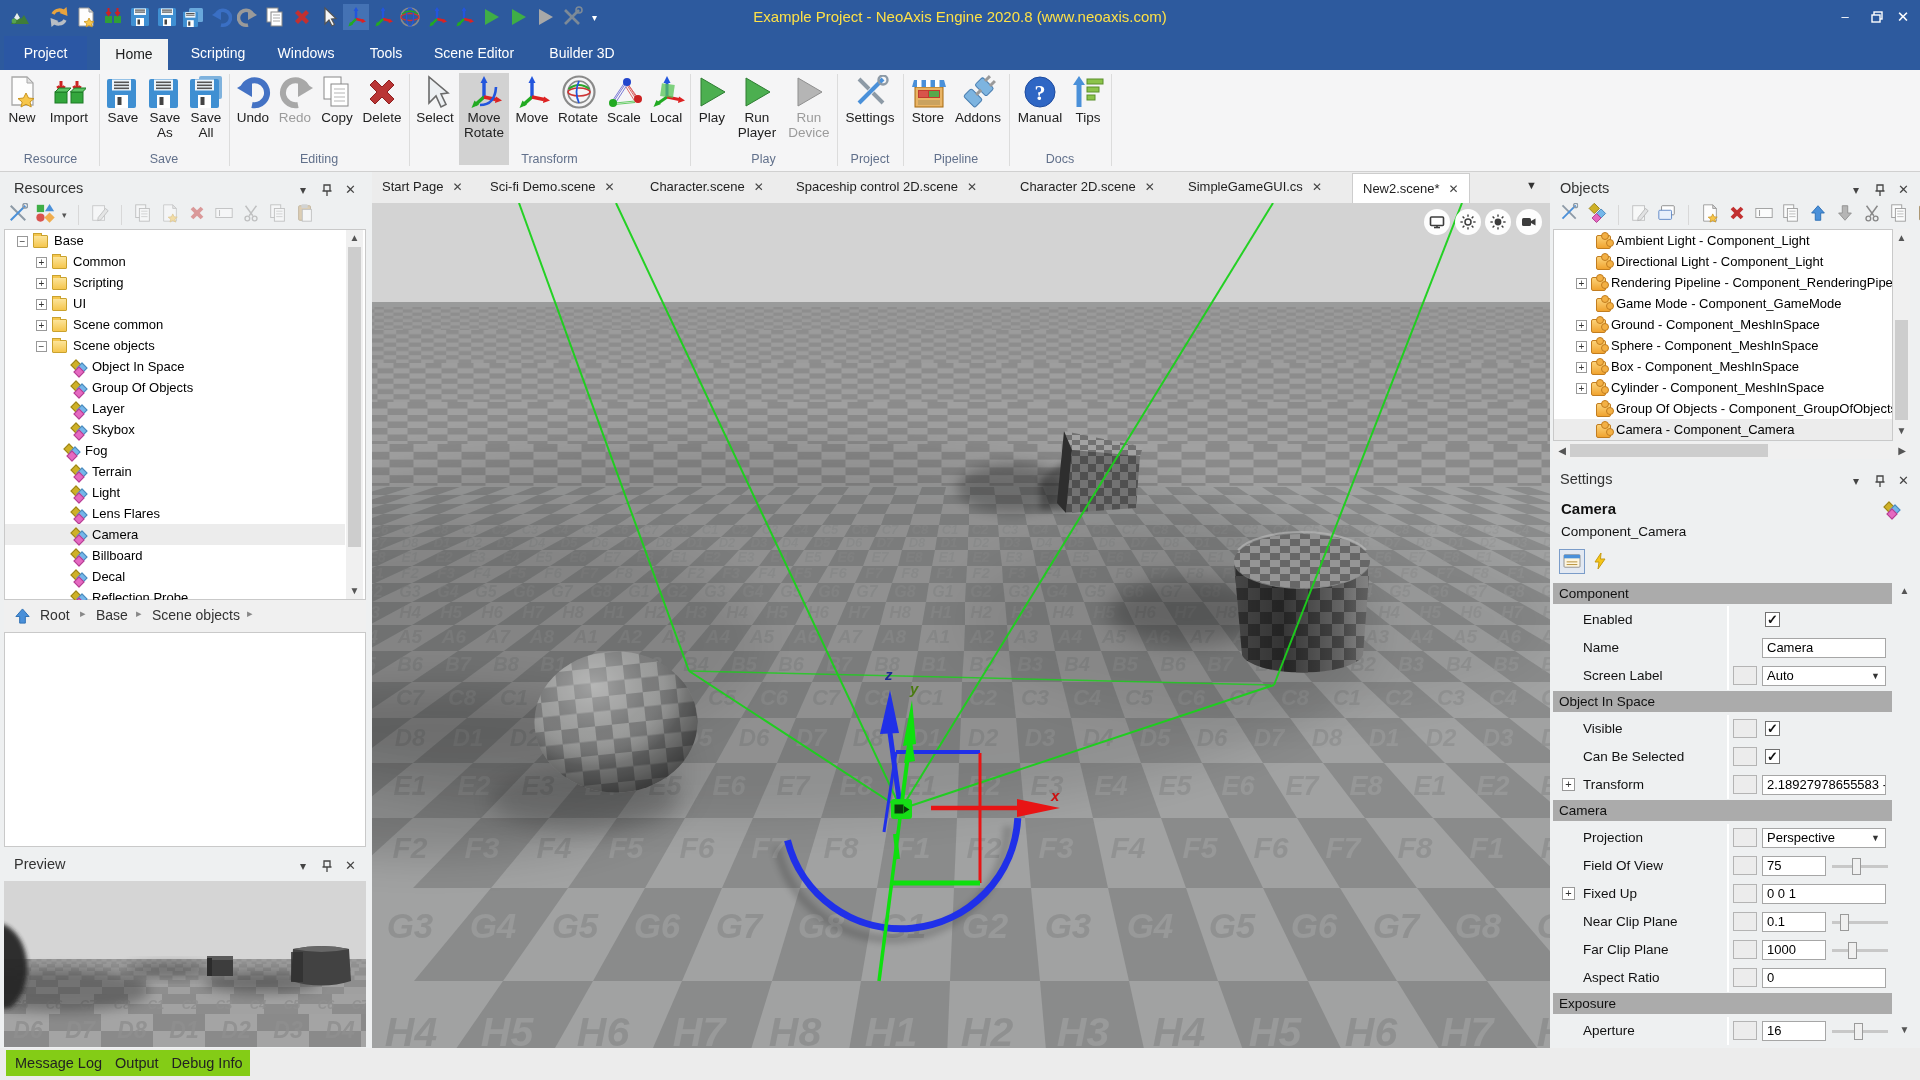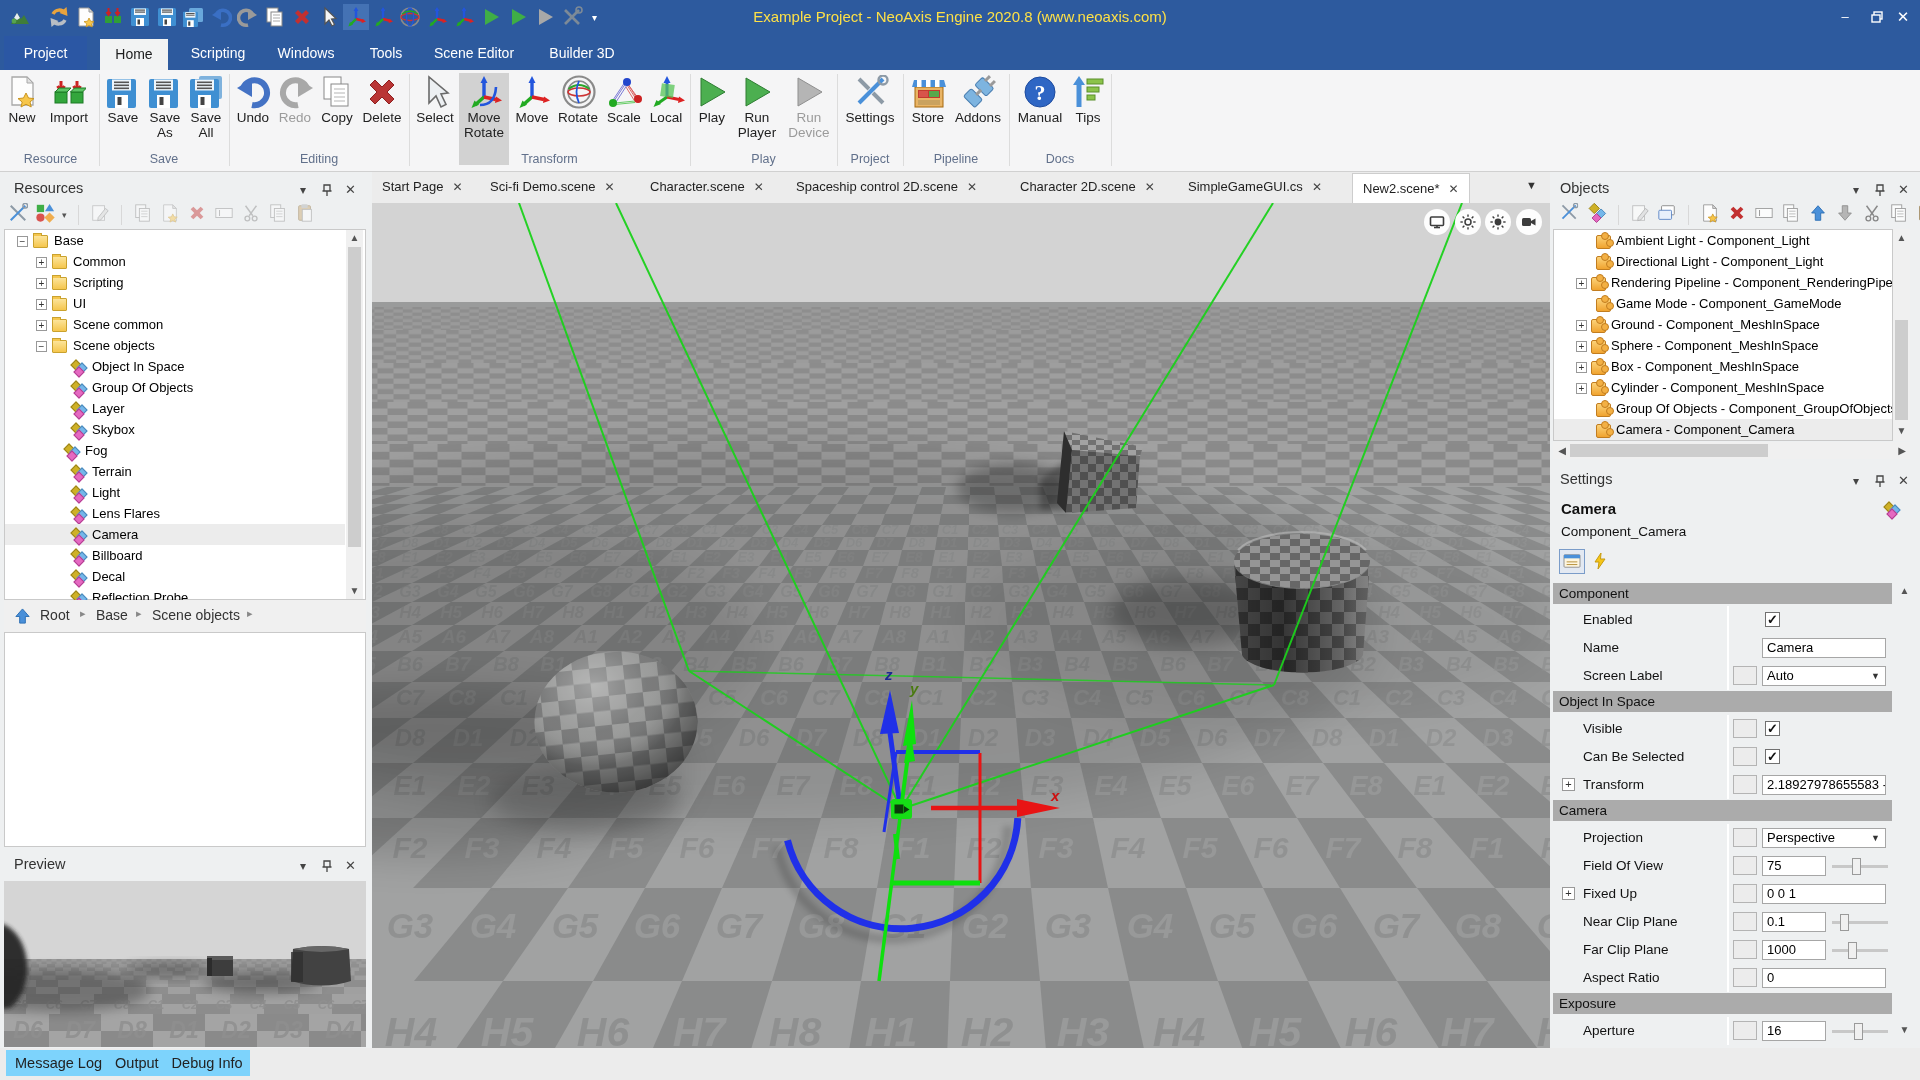--- a/index.html
+++ b/index.html
@@ -45,21 +45,21 @@
 .sbarr{position:absolute;color:#555;font-size:10px;text-align:center}
 
 #tabbar{position:absolute;left:372px;top:172px;width:1178px;height:31px;background:#ececec;font-size:13px;color:#1e1e1e}
 .tab{position:absolute;top:0;height:31px;line-height:30px}
 .tab .x{color:#444;font-size:12px;margin-left:9px}
 .tabact{background:#fff;border:1px solid #cdcdcd;border-bottom:none;top:1px;height:30px}
 
 #vp{position:absolute;left:372px;top:203px;width:1178px;height:845px;background:#d3d3d3;overflow:hidden}
 
 #bstrip{position:absolute;left:0;top:1048px;width:1920px;height:32px;background:#ececec}
-#btabs{position:absolute;left:6px;top:1050px;width:244px;height:26px;background:#7dd3fc}
+#btabs{position:absolute;left:6px;top:1050px;width:244px;height:26px;background:#84cc16}
 #btabs span{font-size:14.5px;color:#222;margin-right:13px}
 
 .pgh{position:absolute;left:1553px;width:339px;height:21px;background:#ababab;color:#111;font-size:13.5px;line-height:21px;padding-left:6px}
 .pgl{position:absolute;left:1583px;font-size:13.5px;color:#111;height:28px;line-height:28px}
 .pgbtn{position:absolute;left:1733px;width:24px;height:19px;background:#ececec;border:1px solid #b4b4b4}
 .pgf{position:absolute;left:1762px;height:20px;background:#fff;border:1px solid #a6a6a6;font-size:13px;color:#000;line-height:18px;padding-left:4px;white-space:nowrap;overflow:hidden}
 .pgchk{position:absolute;left:1765px;width:15px;height:15px;background:#fff;border:1px solid #707070;color:#111;font-size:13px;line-height:14px;text-align:center;font-weight:bold}
 .pgexp{position:absolute;left:1562px;width:13px;height:13px;border:1px solid #999;background:#fff;color:#333;font-size:11px;line-height:11px;text-align:center}
 .slider{position:absolute;height:3px;background:#c8c8c8}
 .sthumb{position:absolute;width:9px;height:17px;background:#f0f0f0;border:1px solid #9a9a9a;top:-7px}

